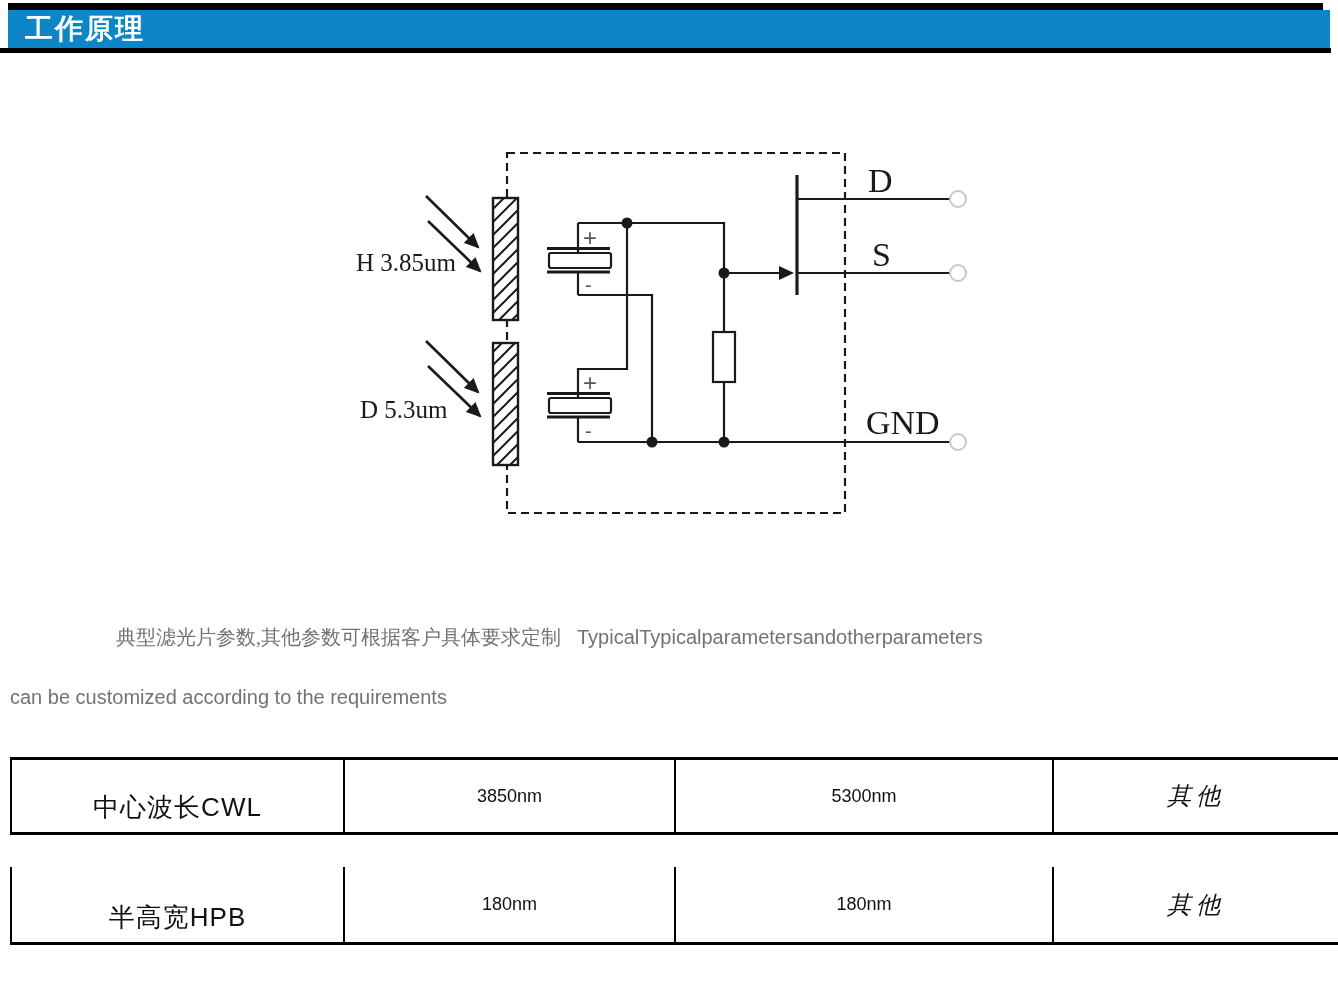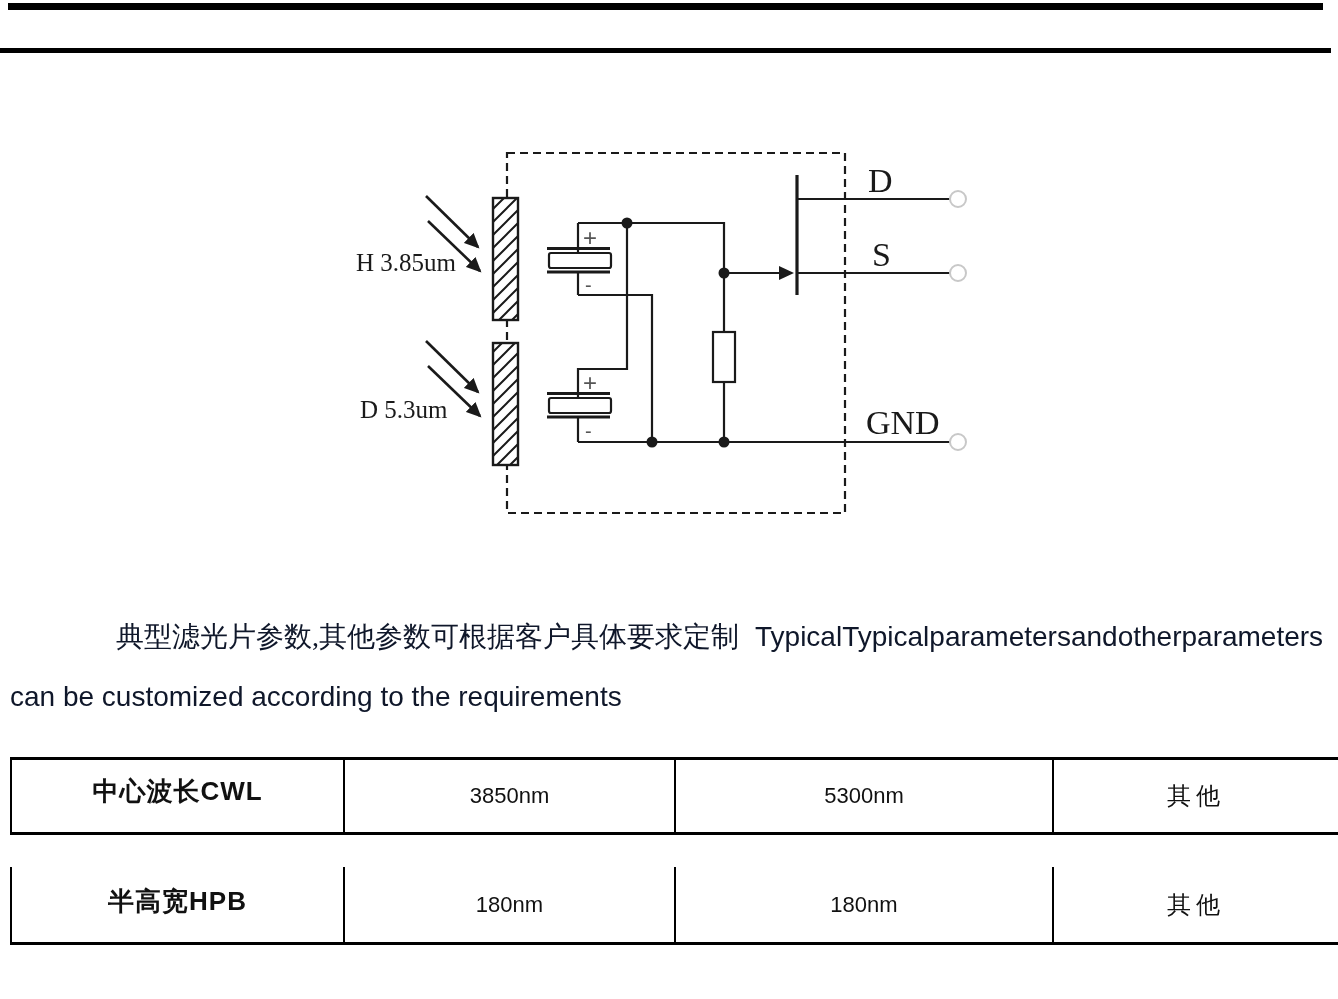--- a/index.html
+++ b/index.html
@@ -14,51 +14,54 @@
     position:absolute;left:17px;top:0;height:38px;line-height:38px;
     color:#fff;font-size:28px;font-weight:bold;letter-spacing:2px;
     font-family:"Liberation Sans","DejaVu Sans",sans-serif;
   }
   .hdr-black-bottom{position:absolute;left:0;top:48px;width:1331px;height:5px;background:#000;}
 
   
   .circuit-svg{position:absolute;left:0;top:0;width:1338px;height:560px;}
 
   
-  .para{position:absolute;left:10px;top:612px;width:1308px;font-size:28px;color:#0f172a;}
+  .para{position:absolute;left:10px;top:612px;width:1308px;font-size:20px;color:#737373;}
   .para-line1{display:flex;align-items:baseline;height:50px;line-height:50px;}
   .para-indent{display:inline-block;width:106px;flex:0 0 106px;}
   .para-zh{white-space:nowrap;font-family:"Liberation Serif","DejaVu Serif",serif;}
   .para-en{flex:1;display:flex;padding-left:16px;}
   .para-line2{height:50px;line-height:50px;margin-top:10px;}
 
   
   .tbl{position:absolute;left:10px;top:757px;width:1328px;border-top:3px solid #000;}
   .tbl-row{display:flex;border-bottom:3px solid #000;}
   .tbl-row.r0{height:72px;}
   .tbl-row.r1{height:75px;margin-top:32px;}
   .tbl-row.r2{height:73px;}
   .cell{box-sizing:border-box;border-left:2px solid #000;display:flex;align-items:center;justify-content:center;}
   .c0{width:333px;}
   .c1{width:331px;}
   .c2{width:378px;}
-  .c3{flex:1;border-right:0;}
+  .c3{flex:1;border-right:0;font-style:italic;}
   .cell-label{font-size:26px;letter-spacing:1px;}
-  .r0 .c0,.r1 .c0{align-items:flex-end;padding-bottom:23px;font-weight:bold;}
+  .r0 .c0,.r1 .c0{align-items:flex-end;padding-bottom:7px;}
   .r2 .c0{font-size:24px;}
-  .cell-val{font-size:22px;}
+  .cell-val{font-size:18px;}
   .cell-other{font-family:"Liberation Serif","DejaVu Serif",serif;font-size:24px;letter-spacing:5px;}
   .cell-arrow{font-size:26px;font-family:"DejaVu Sans",sans-serif;}
 </style>
 </head>
 <body>
 
 <div class="page">
 
   <div class="hdr-black-top"></div>
+  <div class="hdr-blue">
+    <div class="hdr-title">工作原理</div>
+  </div>
   <div class="hdr-black-bottom"></div>
 
   <svg class="circuit-svg" viewBox="0 0 1338 560" xmlns="http://www.w3.org/2000/svg">
     <defs>
       <pattern id="hatch" patternUnits="userSpaceOnUse" width="13" height="13">
         <path d="M0,13 L13,0 M-3.25,3.25 L3.25,-3.25 M9.75,16.25 L16.25,9.75" stroke="#1a1a1a" stroke-width="2"></path>
       </pattern>
       <marker id="ah" markerUnits="userSpaceOnUse" markerWidth="16" markerHeight="14" refX="13" refY="7" orient="auto">
         <polygon points="0,0 15,7 0,14" fill="#1a1a1a"></polygon>
       </marker>

